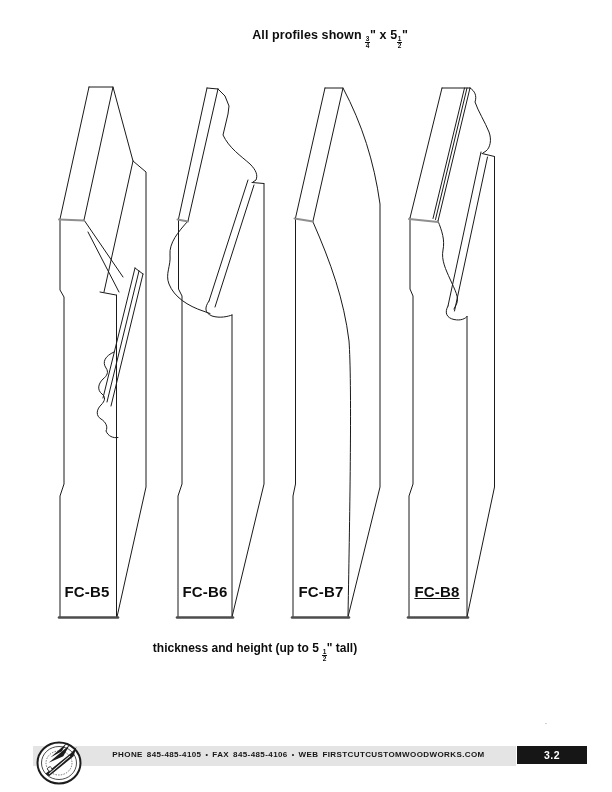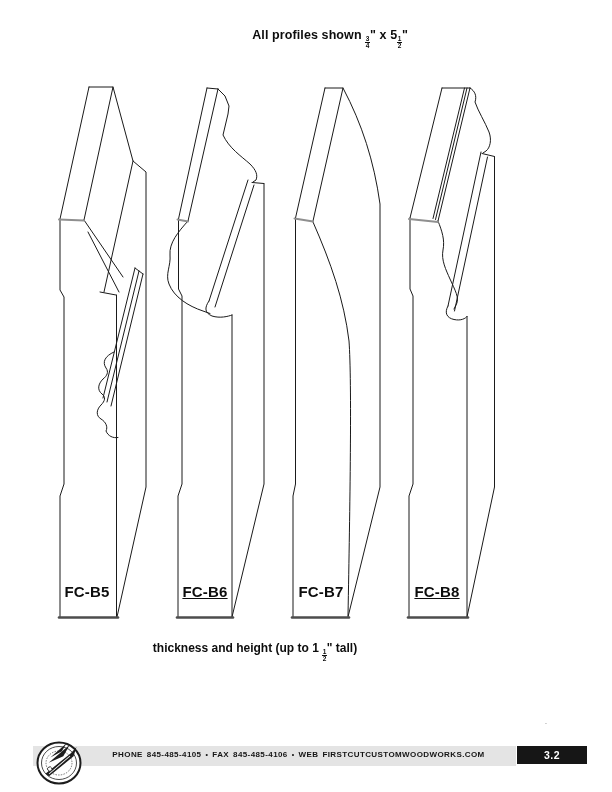--- a/index.html
+++ b/index.html
@@ -129,26 +129,26 @@
     <path d="M487.5,157 L454.5,311"></path>
     <path d="M448,306 C444,313 447,318 454,319.5 C461,321 465.5,318.5 467,316.5"></path>
     <path d="M438,221 C442,231 445,240 443,250 C441,260 446,270 450,279 C455,290 459.5,298 456.5,304 L454,309"></path>
     <path d="M467,316.5 L467,617"></path>
     <path d="M409,219 L438,222" stroke="#8f8f8f" stroke-width="2"></path>
     <path d="M408,617.5 L468,617.5" stroke="#4d4d4d" stroke-width="2.6"></path>
   </g>
 </svg>
 
 <div class="profile-label" style="left:57px; top:583px;">FC-B5</div>
-<div class="profile-label" style="left:175px; top:583px;text-decoration:underline;">FC-B6</div>
+<div class="profile-label" style="left:175px; top:583px;">FC-B6</div>
 <div class="profile-label" style="left:291px; top:583px;">FC-B7</div>
 <div class="profile-label" style="left:407px; top:583px;text-decoration:underline;">FC-B8</div>
 
 <div class="caption">
-  <div><span>thickness and height (up to 1 </span><span class="frac">
+  <div><span>thickness and height (up to 5 </span><span class="frac">
         <span class="num">1</span>
         <span class="den">2</span>
       </span><span>" tall)</span></div>
 </div>
 
 <div class="stray-dot">.</div>
 
 <div class="footer-bar">
   <div class="footer-text">
     <span>PHONE</span>

